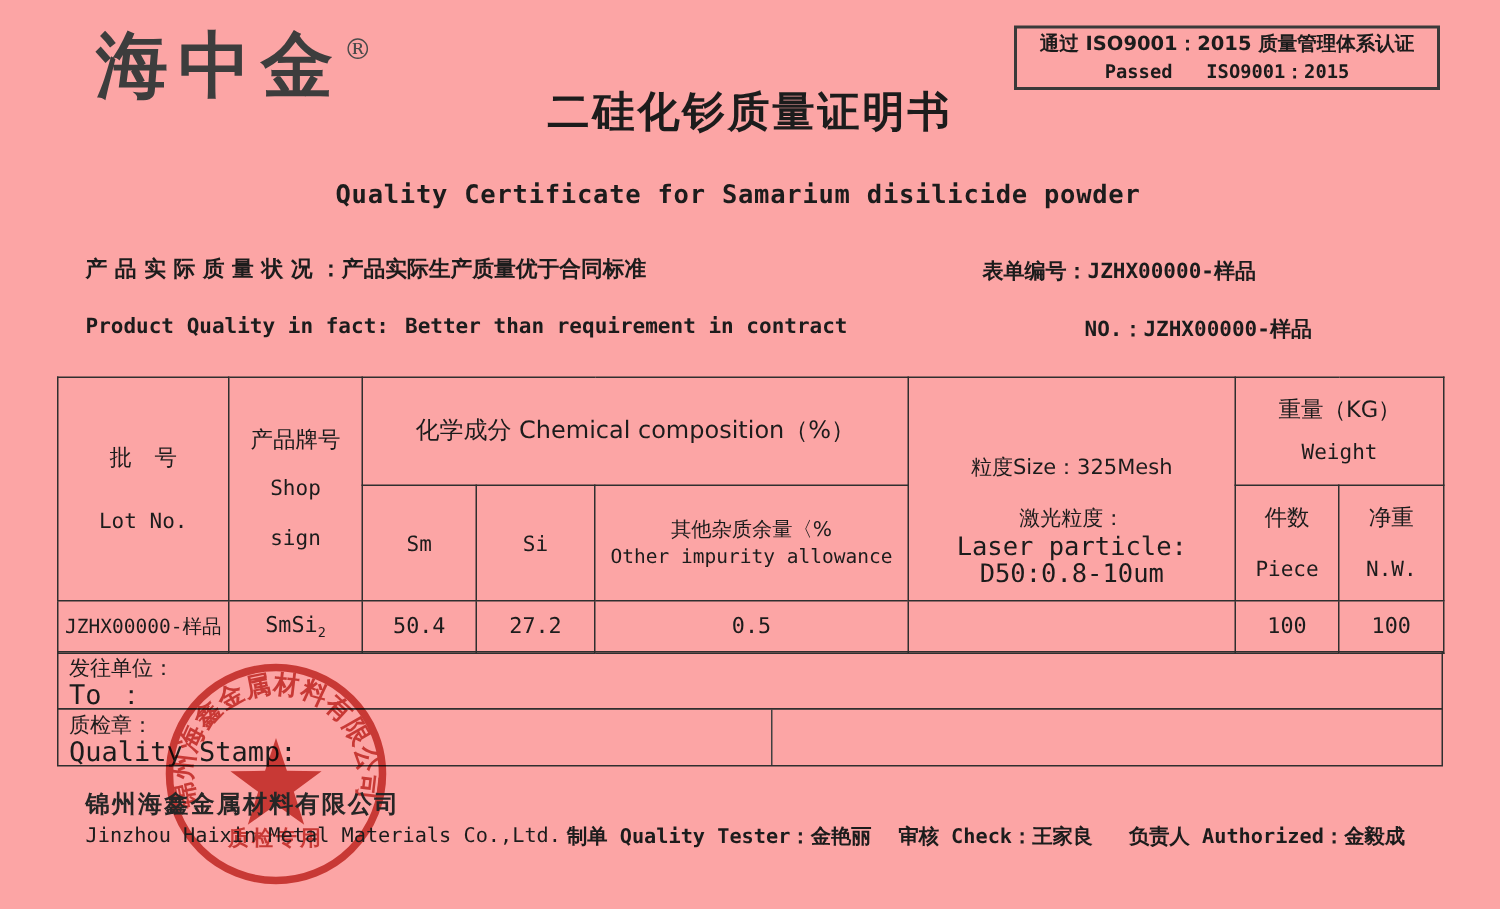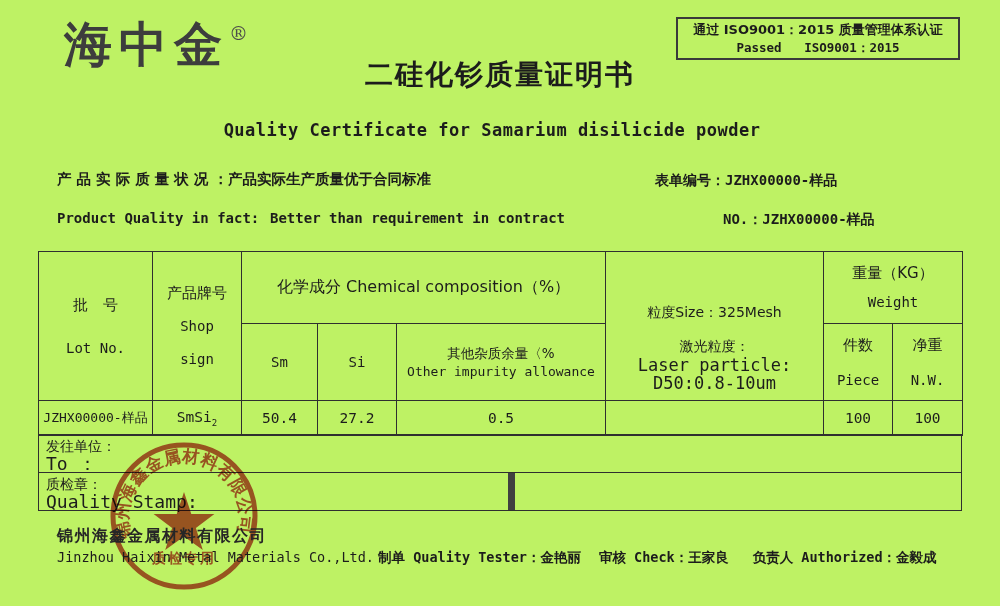--- a/index.html
+++ b/index.html
@@ -1,18 +1,18 @@
 <!DOCTYPE html>
 <html><head>
 <meta charset="utf-8">
 <style>
   * { margin:0; padding:0; box-sizing:border-box; }
   html,body { background:#fff; }
   body { font-family:"DejaVu Sans","Liberation Sans",sans-serif; color:#1c1c1c; }
-  .page { position:relative; width:1000px; height:606px; background:#bef264; overflow:hidden; }
+  .page { position:relative; width:1000px; height:606px; background:#fca5a5; overflow:hidden; }
   .mono { font-family:"DejaVu Sans Mono","Liberation Mono",monospace; }
   .pre { white-space:pre; }
 
   .logo { position:absolute; left:64px; top:16px; font-family:"DejaVu Serif","Liberation Serif",serif;
           font-size:48px; font-weight:600; color:#3d3d3d; letter-spacing:7px; line-height:56px; }
   .regmark { position:absolute; left:229px; top:22px; font-size:19px; color:#4a4a4a;
              font-family:"DejaVu Serif","Liberation Serif",serif; }
 
   .iso-box { position:absolute; left:676px; top:17px; width:284px; height:43px;
              border:2px solid #3a3a3a; text-align:center; padding-top:2px; }
@@ -43,21 +43,21 @@
   .p-l2 { font-size:14px; line-height:19px; }
   .p-l3 { font-size:17px; line-height:18px; }
   .d-cell { font-size:14.5px; }
   .d-lot { font-size:13px; }
   sub.fsub { font-size:9px; }
 
   .row-send { position:absolute; left:38px; top:434px; width:924px; height:39px;
               border:1px solid #2f2f2f; padding:2px 0 0 7px; }
   .row-stamp { position:absolute; left:38px; top:472px; width:924px; height:39px;
                border:1px solid #2f2f2f; display:flex; }
-  .stamp-left { width:476px; border-right:7px solid #404040; padding:2px 0 0 7px; }
+  .stamp-left { width:476px; border-right:1px solid #404040; padding:2px 0 0 7px; }
   .stamp-right { flex:1; padding:2px 0 0 8px; }
   .fr-cn { font-size:14px; line-height:18px; }
   .fr-en { font-size:18px; line-height:17px; }
 
   .company-cn { position:absolute; left:57px; top:526px; font-size:16px; font-weight:600;
                 letter-spacing:1.5px; color:#262626; }
   .company-en { position:absolute; left:57px; top:549px; font-size:13.5px; font-weight:normal; }
   .signoff { position:absolute; left:378px; top:549px; font-size:13.5px; font-weight:bold; }
   .signoff span.blk2 { margin-left:18px; }
   .signoff span.blk3 { margin-left:24px; }

